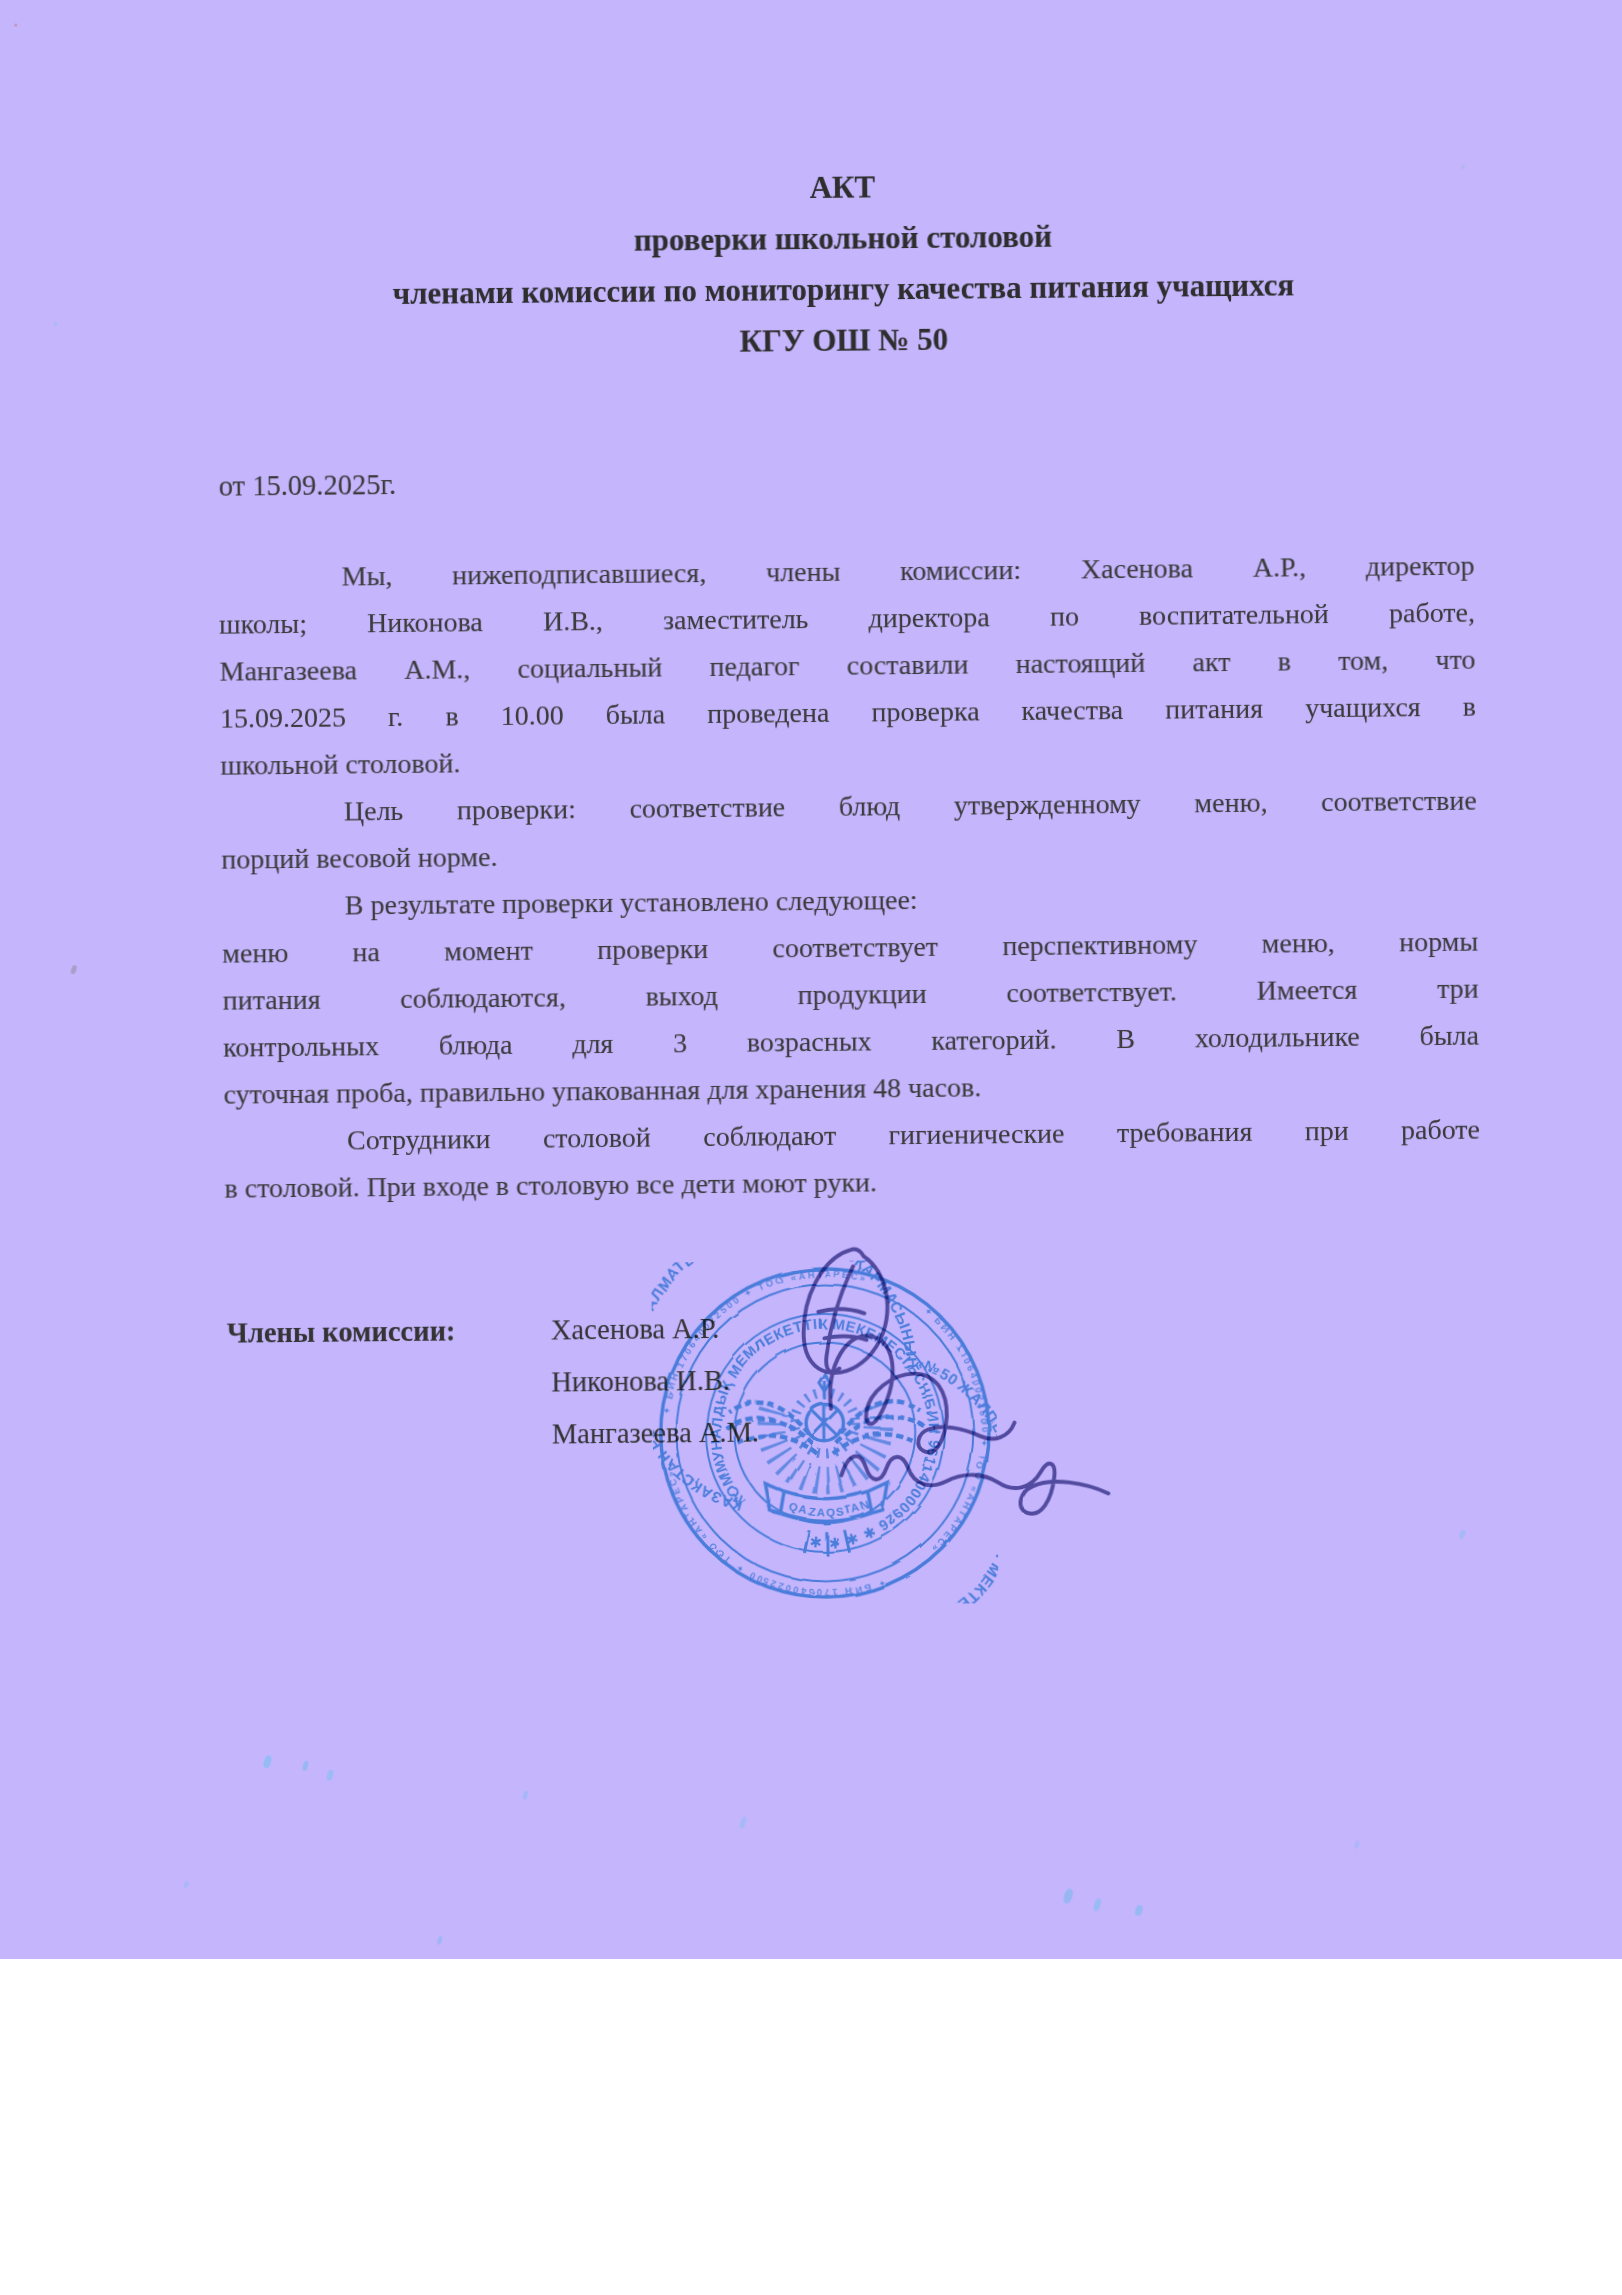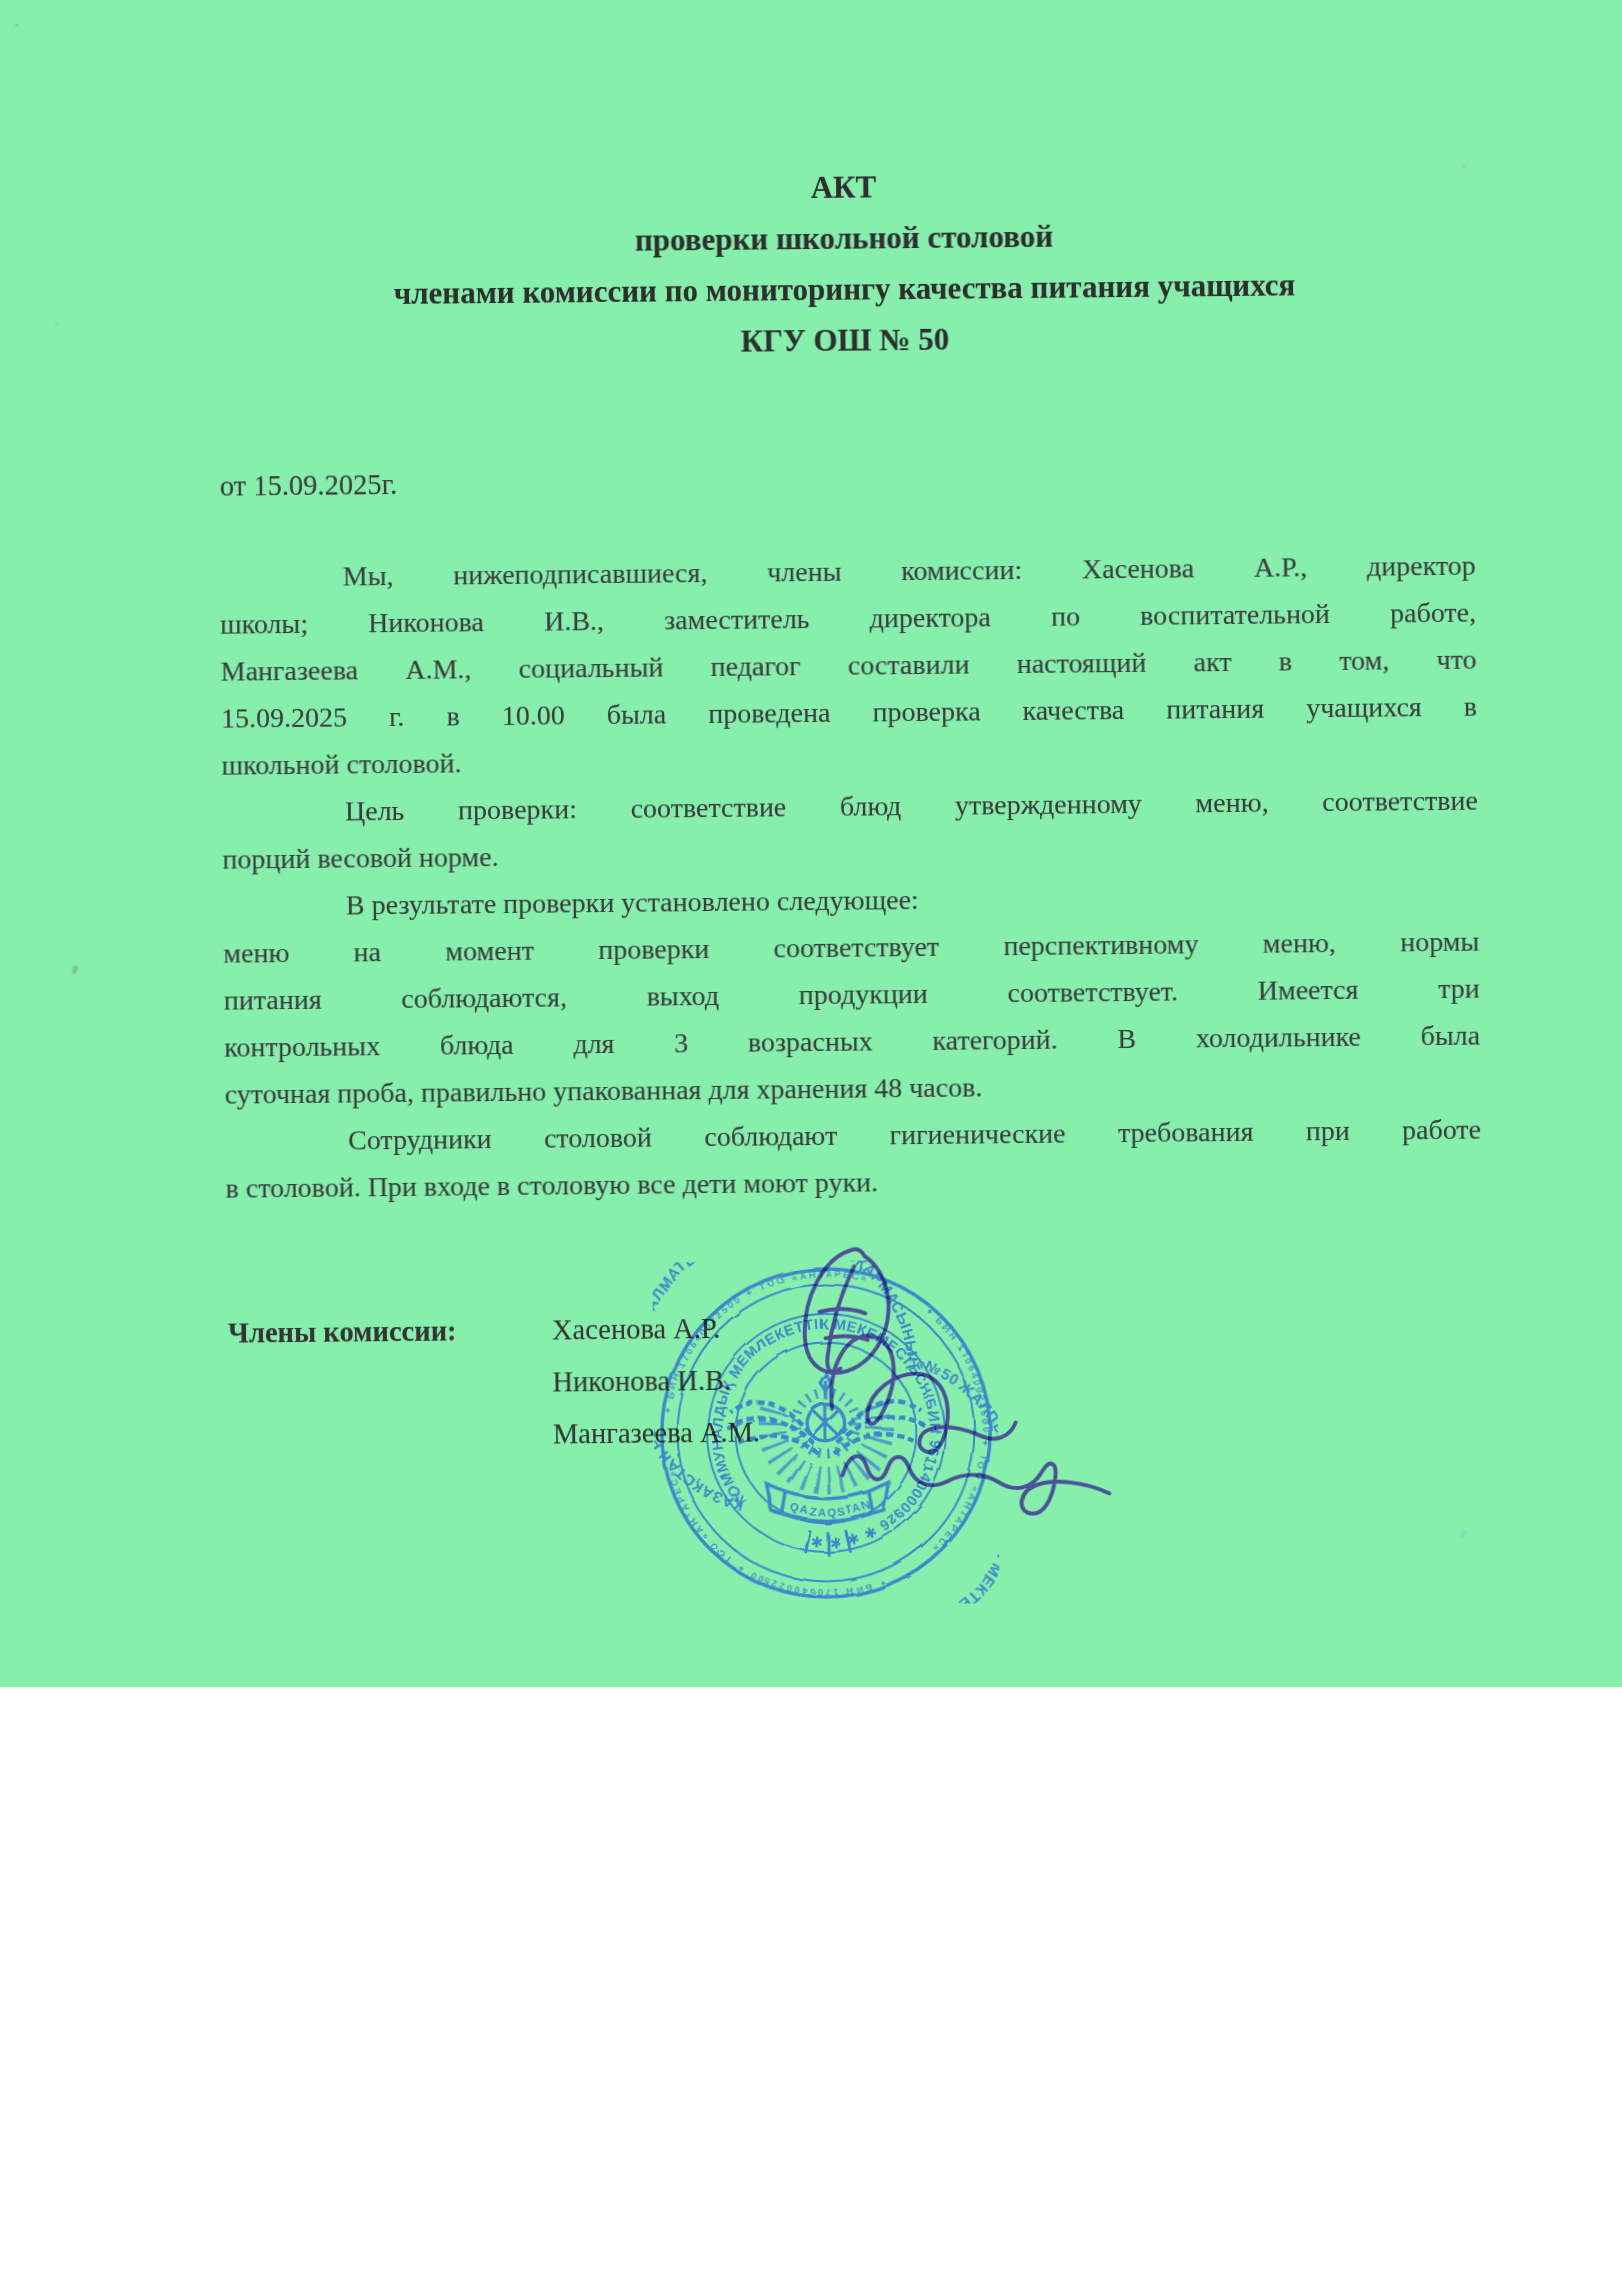--- a/index.html
+++ b/index.html
@@ -1,20 +1,20 @@
 <!DOCTYPE html>
 <html style="font-size:7.9px"><head>
 <meta charset="utf-8">
 <style>
   html, body { margin: 0; padding: 0; background: #ffffff; }
   .page {
     position: relative;
     width: 1623px;
-    height: 1687px;
-    background: #86efac;
+    height: 1959px;
+    background: #c4b5fd;
     overflow: hidden;
     font-family: "Liberation Serif", "DejaVu Serif", serif;
     color: #3a3a3a;
   }
   .scan-layer {
     position: absolute;
     inset: 0;
     transform: rotate(-0.55deg);
     transform-origin: 50% 42%;
   }

